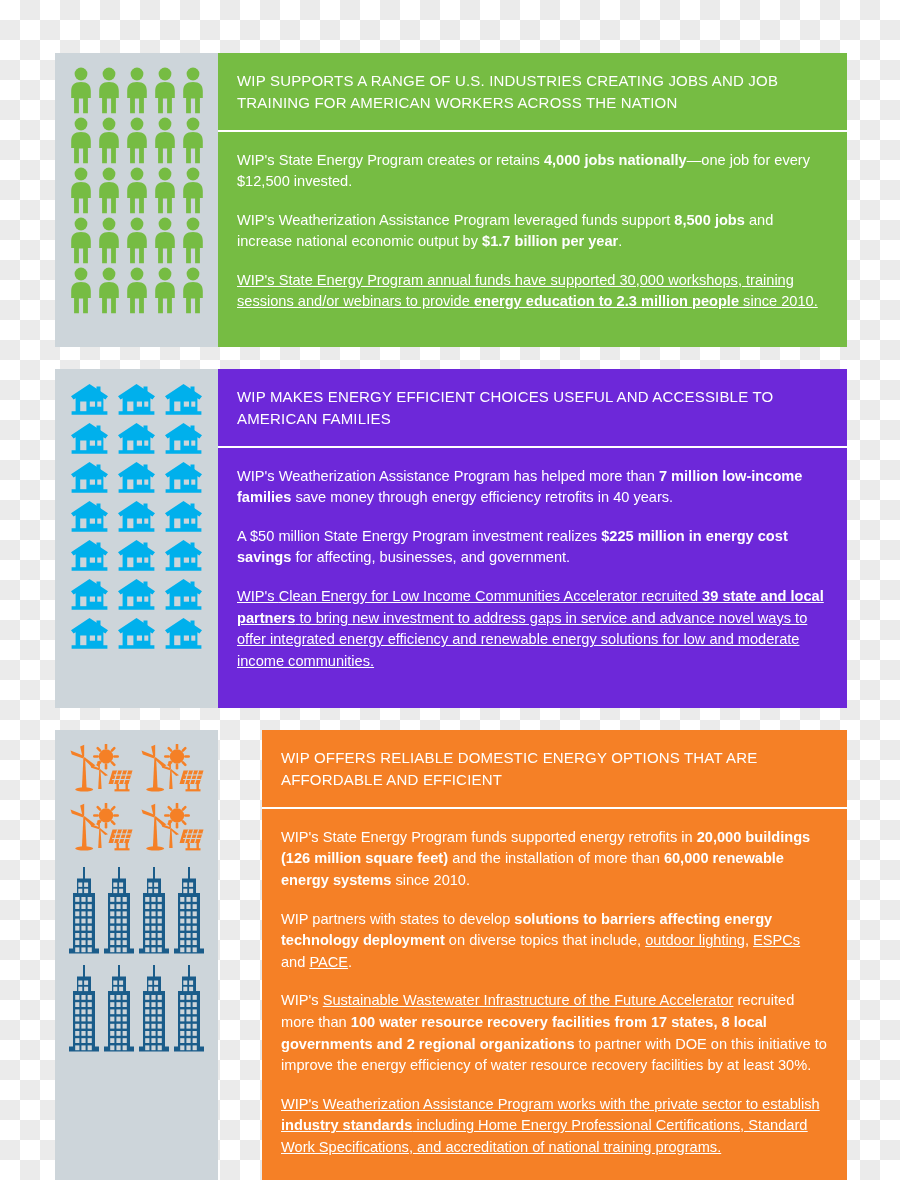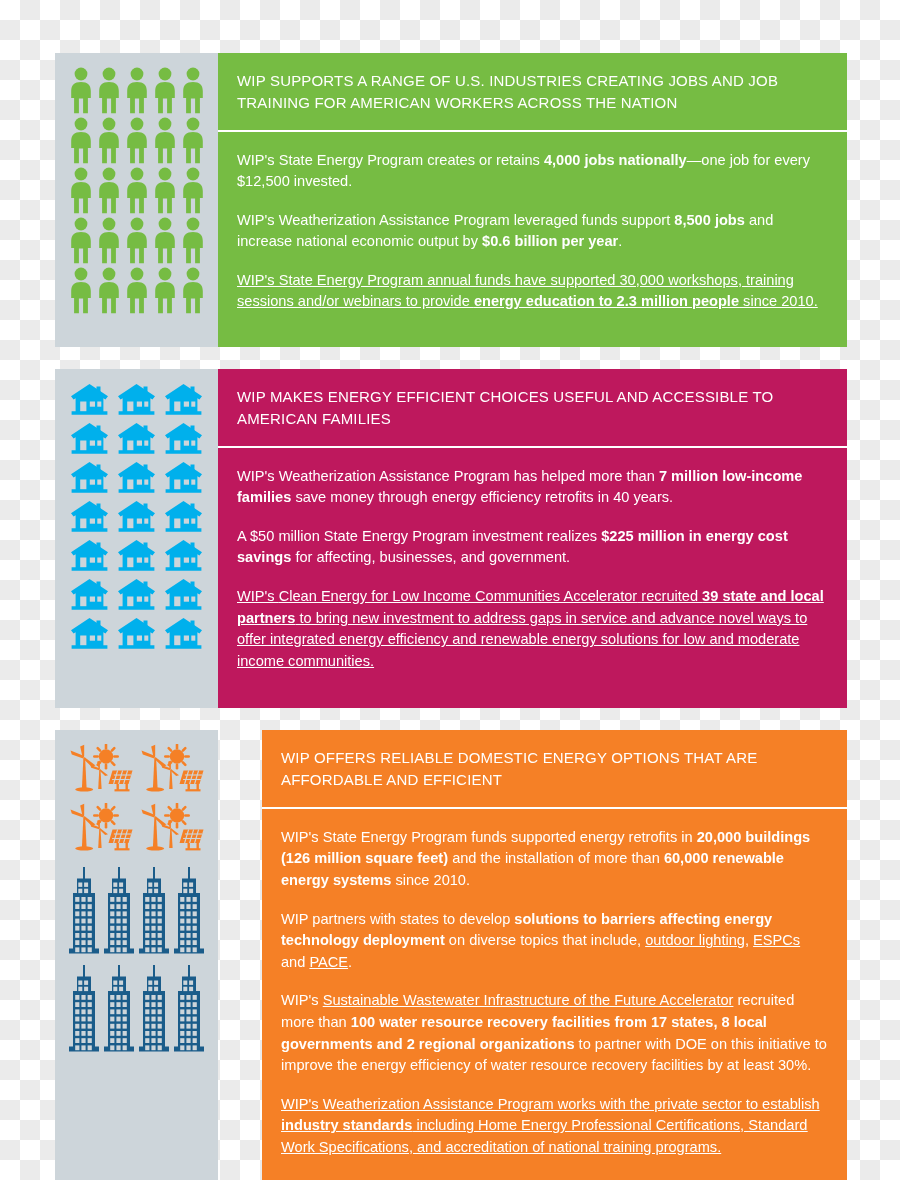--- a/index.html
+++ b/index.html
@@ -64,21 +64,21 @@
   .spacer-sm { height: 14px; }
 
   
   .content-col {
     flex: 1 1 auto;
     display: flex;
     flex-direction: column;
     color: #ffffff;
   }
   .sec-green  .content-col { background: #76bc43; }
-  .sec-blue   .content-col { background: #be185d; }
+  .sec-blue   .content-col { background: #6d28d9; }
   .sec-orange .content-col { background: #f58026; }
 
   .sec-head {
     font-size: 15px;
     font-weight: normal;
     line-height: 1.45;
     letter-spacing: 0.012em;
     padding: 17px 22px 16px 19px;
     text-transform: uppercase;
   }
@@ -221,21 +221,21 @@
             <circle cx="11" cy="7" r="6.4" fill="#76bc43"></circle>
             <path d="M11 15 C4.4 15 1.2 18 1.2 24 L1.2 31 L4.1 31 L4.1 46.2 L8.9 46.2 L8.9 31.5 L13.1 31.5 L13.1 46.2 L17.9 46.2 L17.9 31 L20.8 31 L20.8 24 C20.8 18 17.6 15 11 15 Z" fill="#76bc43"></path>
           </svg>
         </div>
     </div>
     <div class="content-col">
       <div class="sec-head">WIP SUPPORTS A RANGE OF U.S. INDUSTRIES CREATING JOBS AND JOB TRAINING FOR AMERICAN WORKERS ACROSS THE NATION</div>
       <div class="divider"></div>
       <div class="sec-body">
         <p class="para"><span>WIP's State Energy Program creates or retains </span><b>4,000 jobs nationally</b><span>—one job for every $12,500 invested.</span></p>
-        <p class="para"><span>WIP's Weatherization Assistance Program leveraged funds support </span><b>8,500 jobs</b><span> and increase national economic output by </span><b>$0.6 billion per year</b><span>.</span></p>
+        <p class="para"><span>WIP's Weatherization Assistance Program leveraged funds support </span><b>8,500 jobs</b><span> and increase national economic output by </span><b>$1.7 billion per year</b><span>.</span></p>
         <p class="para"><span>WIP's State Energy Program annual funds have supported 30,000 workshops, training sessions and/or webinars to provide </span><b>energy education to 2.3 million people</b><span> since 2010.</span></p>
       </div>
     </div>
   </div>
 
   <div class="section sec-blue">
     <div class="icon-col">
       <div class="icon-grid grid-houses" id="grid-houses">
           <svg width="39" height="33" viewBox="0 0 39 33">
             <g fill="#00b0ec">

